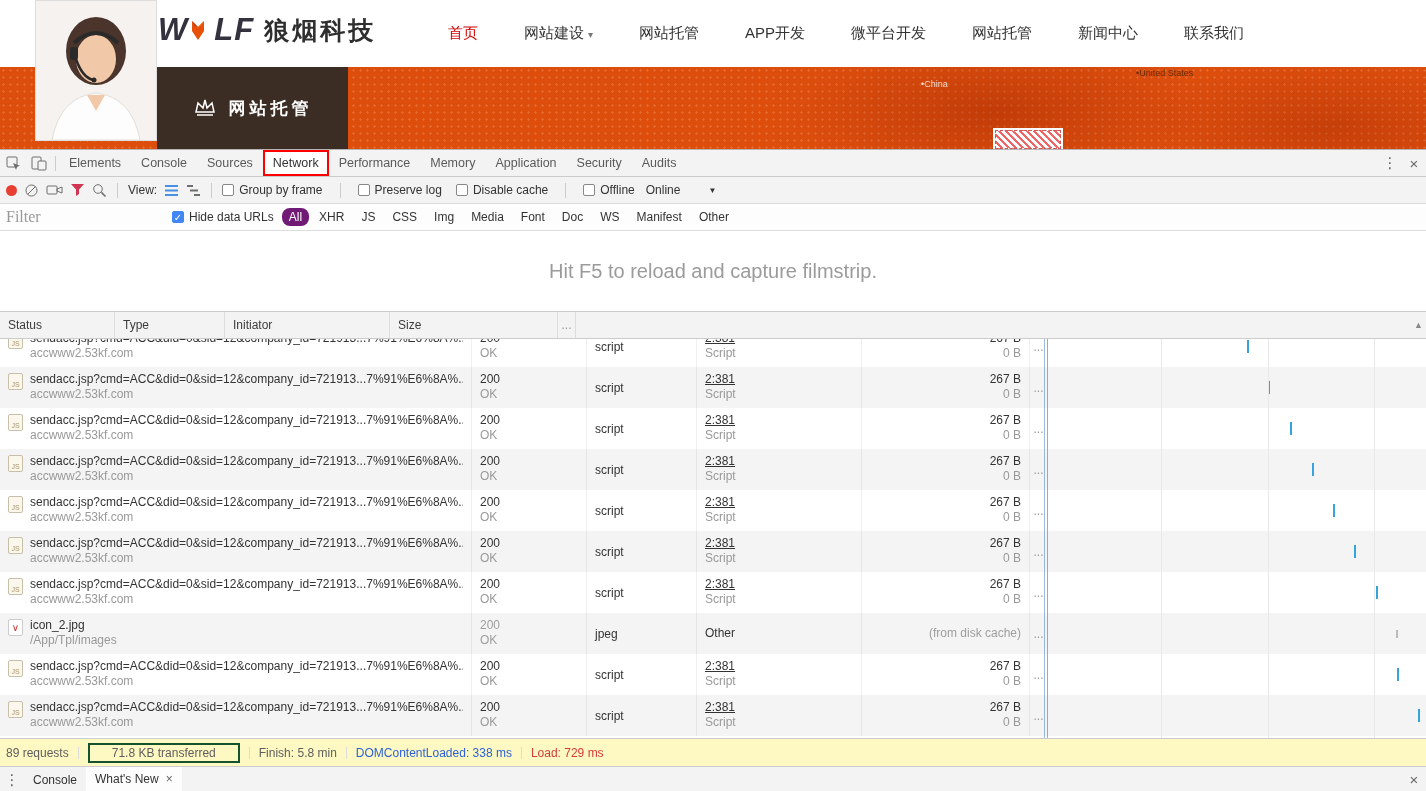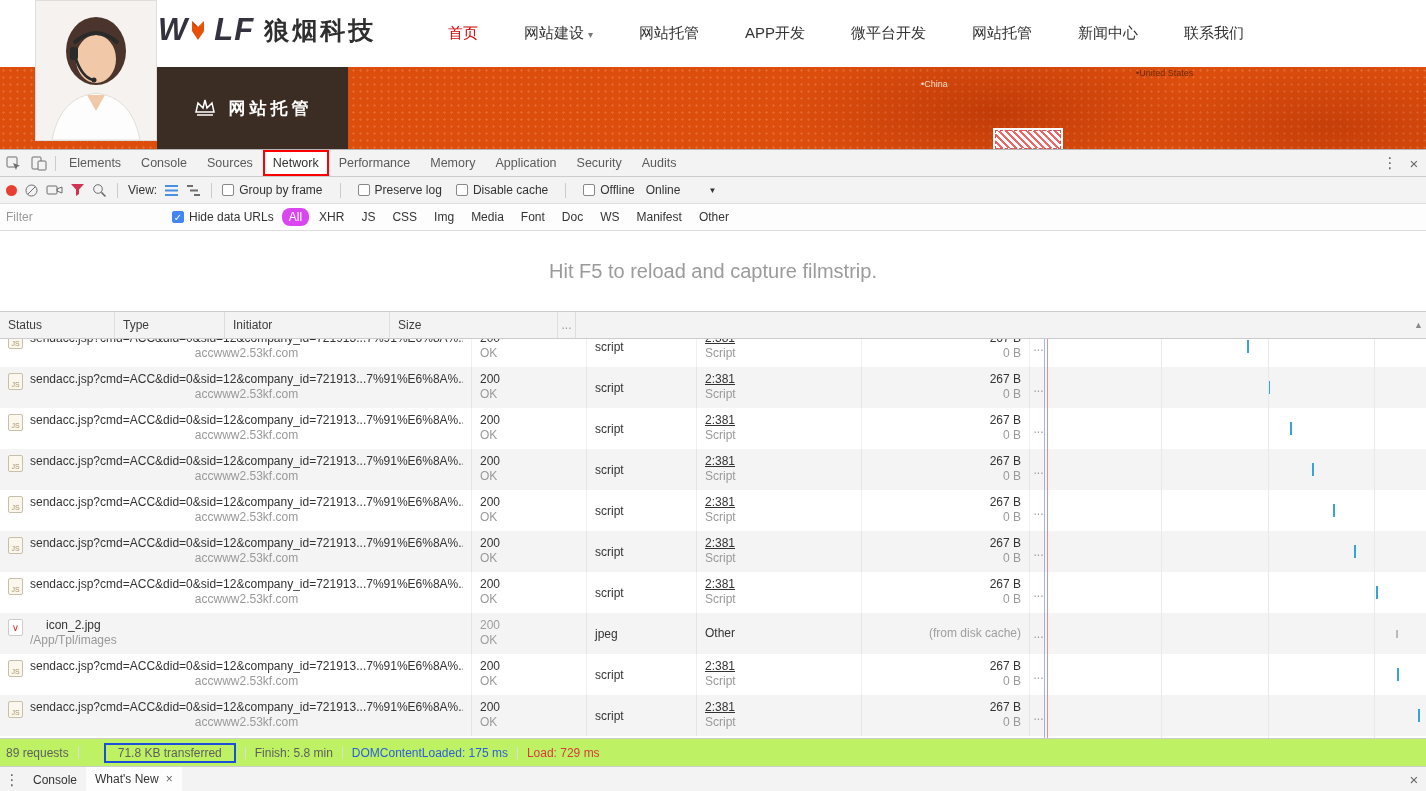--- a/index.html
+++ b/index.html
@@ -62,24 +62,24 @@
   .dt-cb { display:flex; align-items:center; gap:5px; cursor:pointer; flex:none; }
   .cb-box { width:12px; height:12px; border:1px solid #888; border-radius:2px; background:#fff;
     font-size:10px; line-height:11px; text-align:center; color:transparent; flex:none; }
   .cb-box.checked { background:#4285f4; border-color:#4285f4; color:#fff; }
   .cb-label { color:#333; }
   .throttle { display:flex; align-items:center; gap:28px; padding:0 4px; cursor:pointer; }
   .throttle .sel-arrow { font-size:8px; color:#333; }
 
   .dt-filterbar { height:27px; background:#fdfdfd; border-bottom:1px solid #ddd;
     display:flex; align-items:center; padding:0 6px; gap:6px; flex:none; }
-  .filter-input { width:160px; border:none; outline:none; background:transparent; font-size:12px; color:#3b82f6; }
+  .filter-input { width:160px; border:none; outline:none; background:transparent; font-size:16px; color:#3b82f6;font-family:Liberation Serif, serif; }
   .filter-input::placeholder { color:#999; }
   .type-pill { padding:2px 7px; color:#333; cursor:pointer; border-radius:8px; flex:none; }
-  .type-pill.selected { background:#d946ef; color:#fff; }
+  .type-pill.selected { background:#701a75; color:#fff; }
 
   .dt-filmstrip { height:80px; background:#fff; display:flex; align-items:center; justify-content:center; flex:none; }
   .filmstrip-hint { color:#9b9b9b; font-size:20px; }
 
   .dt-thead { height:28px; background:#f3f3f3; border-top:1px solid #ccc; border-bottom:1px solid #ccc;
     display:flex; flex:none; position:relative; }
   .th { display:flex; align-items:center; padding:0 8px; border-right:1px solid #ddd;
     color:#3c3c3c; overflow:hidden; cursor:pointer; }
   .th.c-more { justify-content:center; color:#999; padding:0; }
   .th.c-wf { border-right:none; }
@@ -97,42 +97,42 @@
   .dt-row { height:41px; display:flex; cursor:pointer; }
   .dt-row.alt { background:#f4f4f4; }
   .dt-row.clipped { margin-top:-13px; }
   .cell { padding:5px 8px; border-right:1px solid rgba(0,0,0,.06); overflow:hidden; }
   .cell.c-name { display:flex; gap:7px; align-items:flex-start; }
   .file-ic { flex:none; margin-top:1px; width:15px; height:17px; font-size:7px; display:flex;
     align-items:flex-end; justify-content:center; border:1px solid #c7bfa8; background:#fbf7ec;
     color:#a8946a; border-radius:2px; padding-bottom:1px; }
   .file-ic.img-ic { background:#fff; border-color:#ccc; color:#d03a3a; font-size:10px;
     align-items:center; padding-bottom:0; }
-  .name-lines { overflow:hidden; white-space:nowrap;text-align:center; }
+  .name-lines { overflow:hidden; white-space:nowrap; }
   .l1 { font-size:12px; color:#333; line-height:15px; white-space:nowrap; }
   .l2 { font-size:12px; color:#999; line-height:15px; white-space:nowrap; }
   .cell.muted .l1, .cell.muted .l2 { color:#9e9e9e; }
   .cell.c-type { display:flex; align-items:center; color:#333; }
   .cell.c-init.single { display:flex; align-items:center; }
   .init-link { text-decoration:underline; cursor:pointer; color:#333; }
   .cell.c-size { text-align:right; }
   .cell.c-size.single { display:flex; align-items:center; justify-content:flex-end; }
   .cell.c-more { display:flex; align-items:center; justify-content:center; color:#999; padding:0; }
   .cell.c-wf { position:relative; border-right:none; }
   .tick { position:absolute; top:14px; width:2px; height:13px; background:#37a3dd; }
   .tick.muted { background:#bbb; height:8px; top:17px; }
   .wf-grid { position:absolute; top:0; bottom:0; width:1px; background:#e9e9e9; pointer-events:none; }
   .ev-line { position:absolute; top:0; bottom:0; width:1px; pointer-events:none; }
   .ev-blue { background:rgba(100,150,220,.65); }
   .ev-red { background:rgba(230,110,110,.75); }
 
-  .dt-summary { height:28px; border-top:1px solid #ccc; background:#bef264;
+  .dt-summary { height:28px; border-top:1px solid #ccc; background:#fef9c3;
     display:flex; align-items:center; padding:0 6px; gap:9px; color:#5e5e5e; flex:none; }
   .sum-sep { width:1px; height:12px; background:#ddd; flex:none; }
-  .annot-box { border:2px solid #1d4ed8; padding:1px 12px;margin-left:16px; }
+  .annot-box { border:2px solid #14532d; padding:1px 22px; }
   .sum-dcl { color:#2b5fd9; }
   .sum-load { color:#d43b3b; }
 
   .dt-drawer { height:26px; border-top:1px solid #ccc; background:#f3f3f3;
     display:flex; align-items:center; flex:none; }
   .drawer-tab { padding:0 9px; height:26px; display:flex; align-items:center; gap:7px;
     color:#333; cursor:pointer; }
   .drawer-tab.active { border-bottom:2px solid #4a90e2; background:#fdfdfd; }
   .drawer-close { font-size:12px; color:#666; cursor:pointer; }
 </style>
@@ -620,21 +620,21 @@
         <div class="ev-line ev-red" style="left: 1047px;"></div>
       </div>
 
     <div class="dt-summary">
       <span>89 requests</span>
       <span class="sum-sep"></span>
       <span class="annot-box">71.8 KB transferred</span>
       <span class="sum-sep"></span>
       <span>Finish: 5.8 min</span>
       <span class="sum-sep"></span>
-      <span class="sum-dcl">DOMContentLoaded: 175 ms</span>
+      <span class="sum-dcl">DOMContentLoaded: 338 ms</span>
       <span class="sum-sep"></span>
       <span class="sum-load">Load: 729 ms</span>
     </div>
 
     <div class="dt-drawer">
       <span class="glyph-btn">⋮</span>
       <div class="drawer-tab">
         <span>Console</span>
       </div>
       <div class="drawer-tab active">

